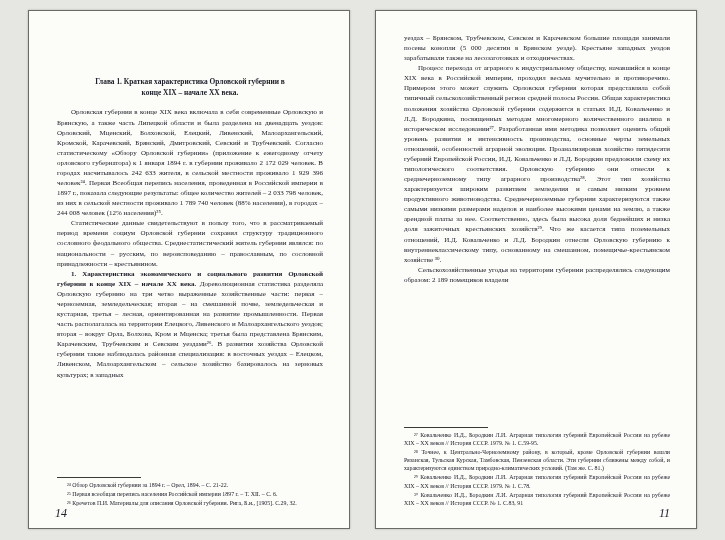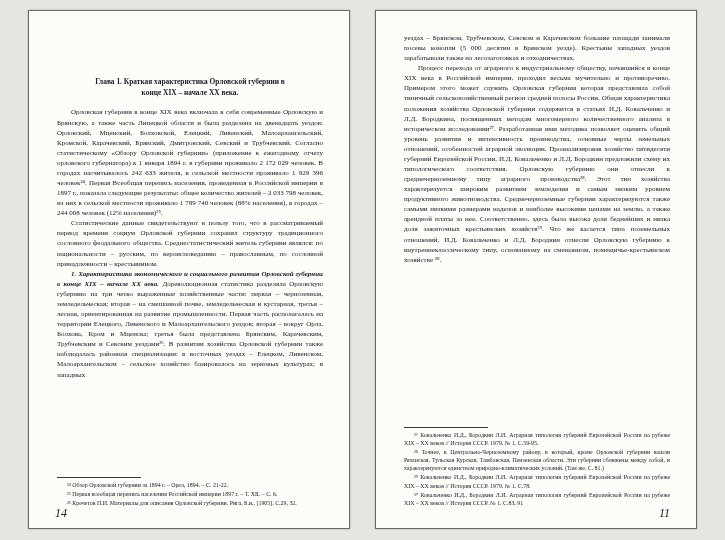--- a/index.html
+++ b/index.html
@@ -41,21 +41,21 @@
     margin: 44px 28px 9px 28px;
     line-height: 1.45;
   }
   .para {
     font-size: 7px;
     line-height: 1.44;
     text-align: justify;
     margin: 0;
   }
   .para.indent { text-indent: 14px; }
-  .section-heading { font-weight: bold; font-style: italic; }
+  .section-heading { font-weight: bold; }
   .footnotes { flex: 0 0 auto; margin-top: 6px; }
   .footnote-rule {
     width: 84px;
     border-top: 1px solid #3a3a38;
     margin-bottom: 3px;
   }
   .footnote {
     font-size: 5.9px;
     line-height: 1.38;
     text-align: justify;
@@ -89,20 +89,21 @@
       <p class="footnote">²⁵ Первая всеобщая перепись населения Российской империи 1897 г. – Т. XII. – С. 6.</p>
       <p class="footnote">²⁶ Кречетов П.И. Материалы для описания Орловской губернии. Рига, Б.и., [1905]. С.29, 32.</p>
     </div>
     <div class="page-number pn-left">14</div>
   </div>
 
   <div class="page">
     <div class="page-body">
       <p class="para">уездах – Брянском, Трубчевском, Севском и Карачевском большие площади занимали посевы конопли (5 000 десятин в Брянском уезде). Крестьяне западных уездов зарабатывали также на лесозаготовках и отходничествах.</p>
       <p class="para indent">Процесс перехода от аграрного к индустриальному обществу, начавшийся в конце XIX века в Российской империи, проходил весьма мучительно и противоречиво. Примером этого может служить Орловская губерния которая представляла собой типичный сельскохозяйственный регион средней полосы России. Общая характеристика положения хозяйства Орловской губернии содержится в статьях И.Д. Ковальченко и Л.Д. Бородкина, посвященных методам многомерного количественного анализа в историческом исследовании²⁷. Разработанная ими методика позволяет оценить общий уровень развития и интенсивность производства, основные черты земельных отношений, особенностей аграрной эволюции. Проанализировав хозяйство пятидесяти губерний Европейской России, И.Д. Ковальченко и Л.Д. Бородкин предложили схему их типологического соответствия. Орловскую губернию они отнесли к среднечерноземному типу аграрного производства²⁸. Этот тип хозяйства характеризуется широким развитием земледелия и самым низким уровнем продуктивного животноводства. Среднечерноземные губернии характеризуются также самыми низкими размерами наделов и наиболее высокими ценами на землю, а также арендной платы за нее. Соответственно, здесь была высока доля беднейших и низка доля зажиточных крестьянских хозяйств²⁹. Что же касается типа поземельных отношений, И.Д. Ковальченко и Л.Д. Бородкин отнесли Орловскую губернию к внутреннеклассическому типу, основанному на смешанном, помещичье-крестьянском хозяйстве ³⁰.</p>
+      <p class="para indent">Сельскохозяйственные угодья на территории губернии распределялись следующим образом: 2 189 помещиков владели</p>
     </div>
     <div class="footnotes">
       <div class="footnote-rule"></div>
       <p class="footnote">²⁷ Ковальченко И.Д., Бородкин Л.И. Аграрная типология губерний Европейской России на рубеже XIX – XX веков // История СССР. 1979. № 1. С.59-95.</p>
       <p class="footnote">²⁸ Точнее, к Центрально-Черноземному району, в который, кроме Орловской губернии вошли Рязанская, Тульская Курская, Тамбовская, Пензенская области. Эти губернии сближены между собой, и характеризуются единством природно-климатических условий. (Там же. С. 81.)</p>
       <p class="footnote">²⁹ Ковальченко И.Д., Бородкин Л.И. Аграрная типология губерний Европейской России на рубеже XIX – XX веков // История СССР. 1979. № 1. С.78.</p>
       <p class="footnote">³⁰ Ковальченко И.Д., Бородкин Л.И. Аграрная типология губерний Европейской России на рубеже XIX – XX веков // История СССР. № 1. С.83, 91</p>
     </div>
     <div class="page-number pn-right">11</div>
   </div>

